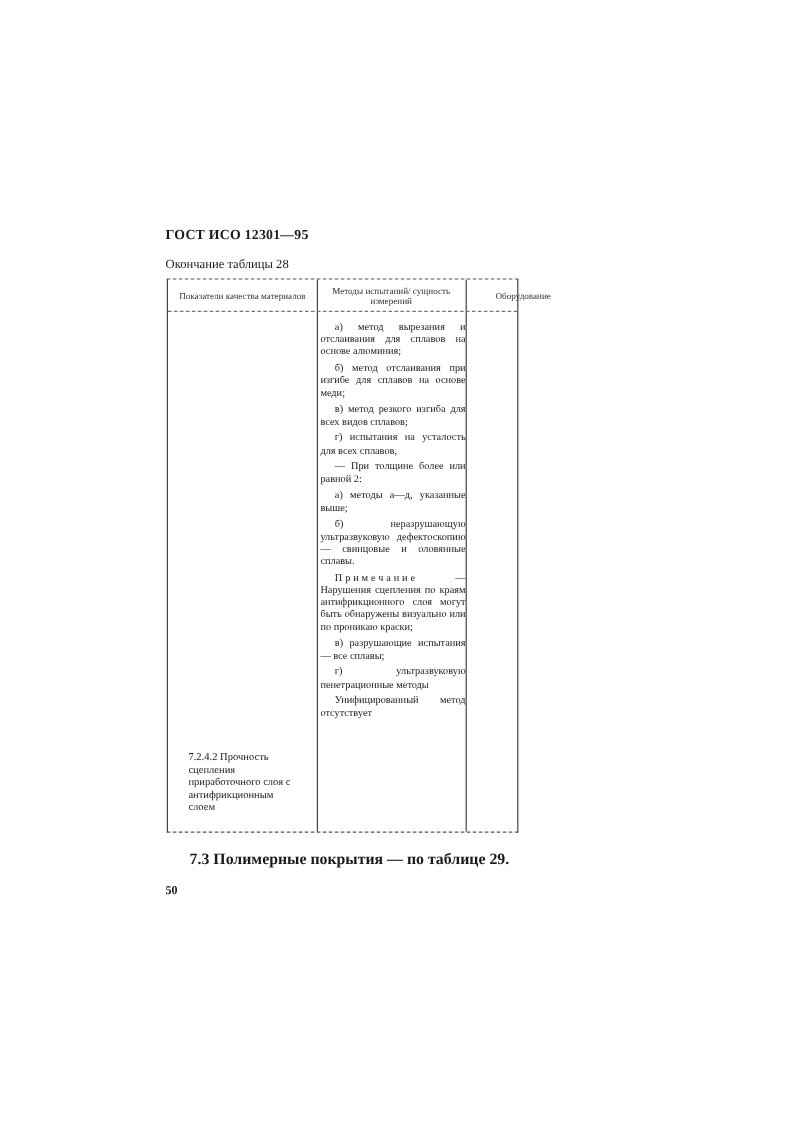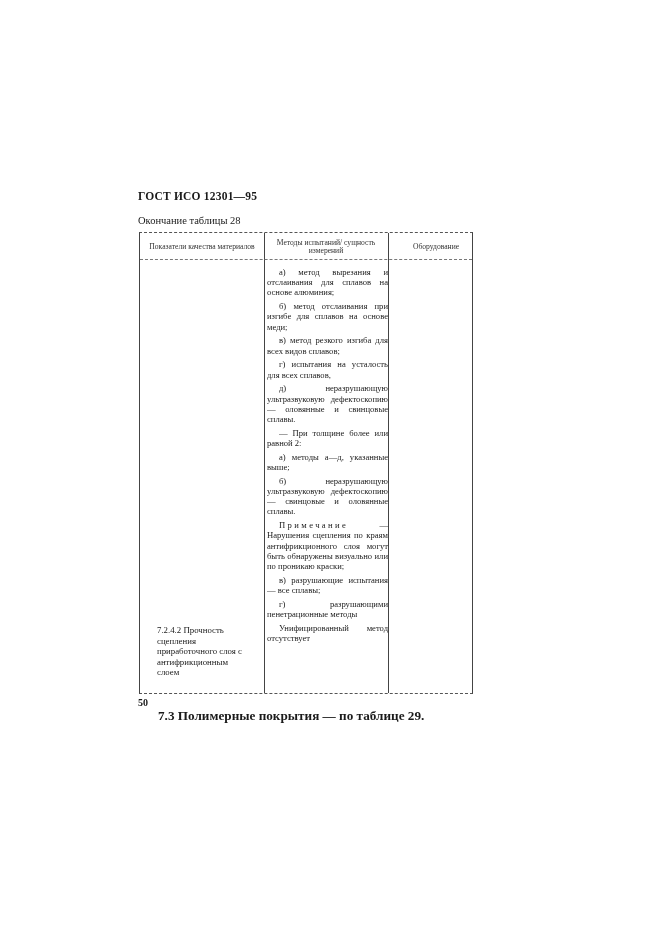--- a/index.html
+++ b/index.html
@@ -14,21 +14,21 @@
   .doc-code {
     position: absolute; left: 138px; top: 190px;
     font-size: 11.5px; font-weight: bold; letter-spacing: 0.2px;
   }
   .table-caption {
     position: absolute; left: 138px; top: 215px;
     font-size: 10.5px; 
   }
   .table {
     position: absolute; left: 139px; top: 232px;
-    width: 334px; height: 462px;
+    width: 293px; height: 462px;
     border: 1px dashed #555;
     border-left: 1px solid #444;
     border-right: 1px solid #444;
     box-sizing: border-box;
   }
   .vline { position: absolute; top: 0; bottom: 0; width: 0; border-left: 1px solid #444; }
   .vline.v1 { left: 124px; }
   .vline.v2 { left: 248px; }
   .hline {
     position: absolute; left: 0; right: 0; top: 26px; height: 0;
@@ -55,21 +55,21 @@
     position: absolute; left: 3px; top: 378px; width: 118px;
     font-size: 8.8px; line-height: 10.6px;
   }
   .col1 p { margin: 14px; }
 
   .section-heading {
     position: absolute; left: 158px; top: 708px;
     font-size: 13.2px; font-weight: bold;
   }
   .page-number {
-    position: absolute; left: 138px; top: 697px;
+    position: absolute; left: 138px; top: 737px;
     font-size: 10px; font-weight: bold;
   }
 </style>
 </head>
 <body>
 
 <div class="doc-code">ГОСТ ИСО 12301—95</div>
 <div class="table-caption">Окончание таблицы 28</div>
 
 <div class="table">
@@ -79,27 +79,26 @@
 
   <div class="hdr c1">Показатели качества материалов</div>
   <div class="hdr c2">Методы испытаний/ сущность измерений</div>
   <div class="hdr c3">Оборудование</div>
 
   <div class="col2">
     <p>а) метод вырезания и отслаивания для сплавов на основе алюминия;</p>
     <p>б) метод отслаивания при изгибе для сплавов на основе меди;</p>
     <p>в) метод резкого изгиба для всех видов сплавов;</p>
     <p>г) испытания на усталость для всех сплавов,</p>
-    <p>д) неразрушающую ультразвуковую дефектоскопию — оловянные и свинцовые сплавы.</p>
     <p>— При толщине более или равной 2:</p>
     <p>а) методы а—д, указанные выше;</p>
     <p>б) неразрушающую ультразвуковую дефектоскопию — свинцовые и оловянные сплавы.</p>
     <p class="spaced"><span>Примечание</span> <span class="rest">— Нарушения сцепления по краям антифрикционного слоя могут быть обнаружены визуально или по проникаю краски;</span></p>
     <p>в) разрушающие испытания — все сплавы;</p>
-    <p>г) разрушающими пенетрационные методы</p>
+    <p>г) ультразвуковую пенетрационные методы</p>
     <p>Унифицированный метод отсутствует</p>
   </div>
 
   <div class="col1">
     <p>7.2.4.2 Прочность сцепления приработочного слоя с антифрикционным слоем</p>
   </div>
 </div>
 
 <div class="section-heading">7.3 Полимерные покрытия — по таблице 29.</div>
 <div class="page-number">50</div>

